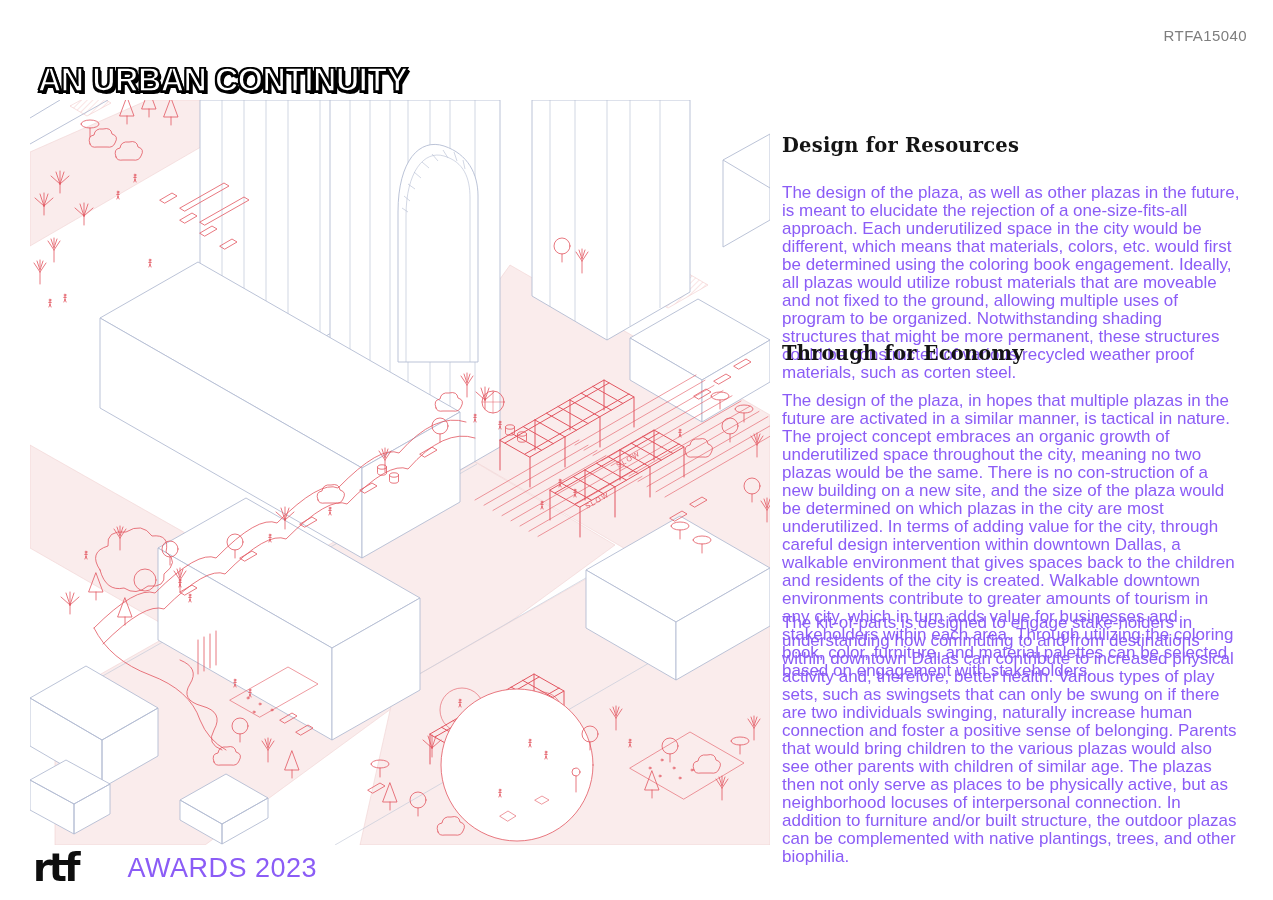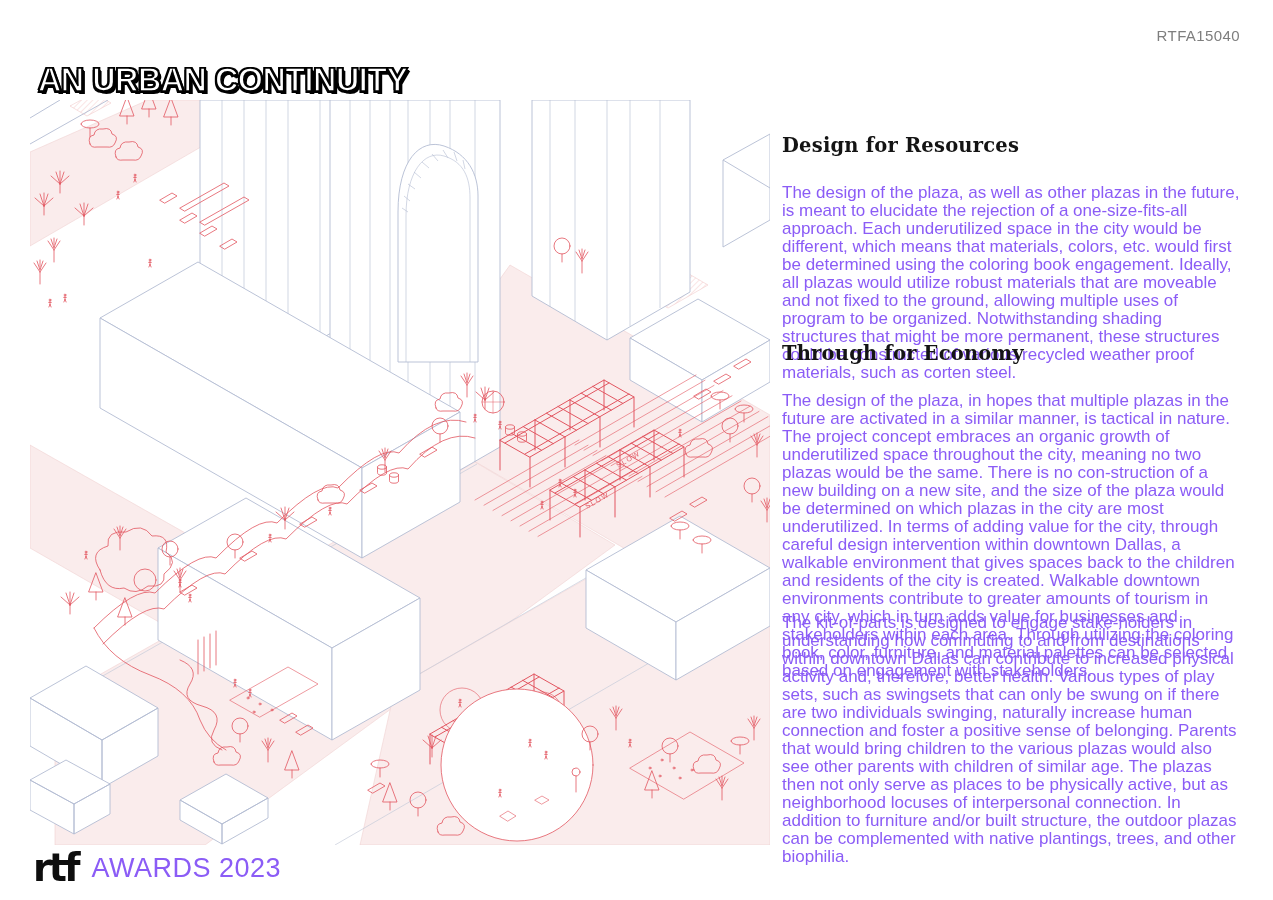--- a/index.html
+++ b/index.html
@@ -1,32 +1,32 @@
 <!DOCTYPE html>
 <html><head>
 <meta charset="utf-8">
 <style>
   html,body{margin:0;padding:0;background:#ffffff;}
   .page{position:relative;width:1273px;height:900px;background:#ffffff;overflow:hidden;
         font-family:"Liberation Sans",sans-serif;}
-  .code{position:absolute;top:27px;right:33px;font-size:15px;color:#7e7e7e;letter-spacing:.4px;}
+  .code{position:absolute;top:27px;right:26px;font-size:15px;color:#7e7e7e;letter-spacing:.4px;}
   .title{position:absolute;left:38px;top:60px;margin:0;font-size:34px;font-weight:bold;
          letter-spacing:-.5px;color:#ffffff;white-space:nowrap;
          -webkit-text-stroke:1.6px #000;
          text-shadow:-1.5px -1.5px 0 #000,1.5px -1.5px 0 #000,-1.5px 1.5px 0 #000,
                       1.5px 1.5px 0 #000,3px 2.5px 0 #000,2px 2px 0 #000;
          transform:scaleX(.95);transform-origin:left;}
   .illu{position:absolute;left:30px;top:100px;width:740px;height:745px;}
   .col{position:absolute;left:782px;top:0;width:458px;height:900px;}
   .col section{position:absolute;left:0;width:458px;}
   .s1{top:134px}.s2{top:342px}.s3{top:614px}
   .col h2{margin:0 0 27px 0;font-family:"DejaVu Serif","Liberation Serif",serif;
           font-size:19.5px;color:#141414;letter-spacing:.2px;}
   .col p{margin:0;font-size:17px;line-height:18px;color:#8b5cf6;}
-  .footer{position:absolute;left:33px;top:845px;display:flex;align-items:center;height:46px;}
+  .footer{position:absolute;left:33px;top:845px;display:flex;align-items:center;height:46px;gap:36px;}
   .rtf{font-family:"DejaVu Sans","Liberation Sans",sans-serif;font-weight:bold;font-size:38px;
        letter-spacing:-3px;color:#0e0e0e;transform:scaleY(1.02);}
   .awards{font-size:27px;color:#8b5cf6;letter-spacing:.5px;margin-left:14px;font-weight:normal;}
   svg text.slow{font-family:"Liberation Sans",sans-serif;font-size:7px;letter-spacing:1.5px;
        fill:#e25560;stroke:none;}
 </style>
 </head>
 <body>
 
 <div class="page">

